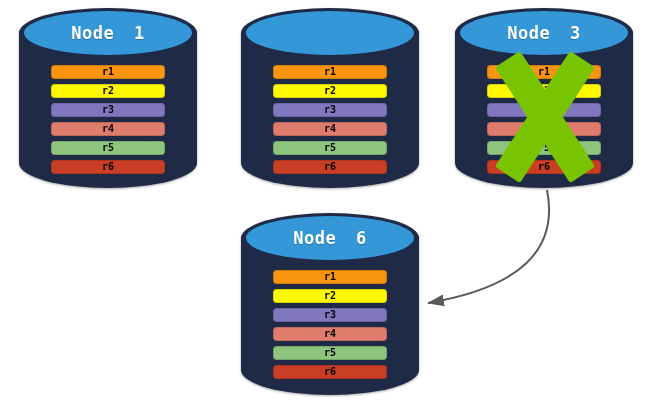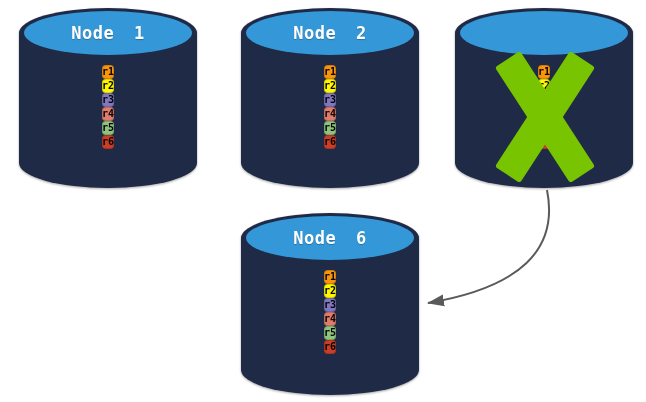--- a/index.html
+++ b/index.html
@@ -26,21 +26,21 @@
   .cyl-title {
     position:absolute; left:0; right:0; top:0; height:50px;
     display:flex; align-items:center; justify-content:center;
     color: var(--title_text, #FFFFFF);
     font-weight:bold; font-size:17px; letter-spacing:0.5px; word-spacing:9px;
     text-shadow: 0 1px 1px rgba(0,0,0,0.25);
   }
 
   .rows {
     position:absolute; left:32px; width:114px; top:57px;
-    display:flex; flex-direction:column; align-items:center;
+    display:flex; flex-direction:column; gap:5px;
   }
   .row {
     height:14px; border-radius:4px;
     display:flex; align-items:center; justify-content:center;
     color: var(--row_text, #000000);
     font-weight:bold; font-size:10px; line-height:14px;
     box-shadow: inset 0 0 0 1px rgba(0,0,0,0.15);
   }
 
   .cross { position:absolute; left:0; top:0; width:178px; height:180px; pointer-events:none; }
@@ -78,38 +78,38 @@
     </div>
   </div>
 
   <div class="cylinder" style="left:241px; top:8px;">
     <div class="cyl-shape">
       <div class="cyl-ellipse top"></div>
       <div class="cyl-rect"></div>
       <div class="cyl-ellipse bottom"></div>
       <div class="cyl-top-face"></div>
     </div>
-    <div class="cyl-title">Node 2</div>
     <div class="rows">
       <div class="row" style="background: rgb(248, 148, 13);">r1</div>
       <div class="row" style="background: rgb(255, 248, 0);">r2</div>
       <div class="row" style="background: rgb(129, 119, 191);">r3</div>
       <div class="row" style="background: rgb(223, 124, 108);">r4</div>
       <div class="row" style="background: rgb(142, 196, 125);">r5</div>
       <div class="row" style="background: rgb(202, 62, 37);">r6</div>
     </div>
   </div>
 
   <div class="cylinder" style="left:455px; top:8px;">
     <div class="cyl-shape">
       <div class="cyl-ellipse top"></div>
       <div class="cyl-rect"></div>
       <div class="cyl-ellipse bottom"></div>
       <div class="cyl-top-face"></div>
     </div>
+    <div class="cyl-title">Node 3</div>
     <div class="rows">
       <div class="row" style="background: rgb(248, 148, 13);">r1</div>
       <div class="row" style="background: rgb(255, 248, 0);">r2</div>
       <div class="row" style="background: rgb(129, 119, 191);">r3</div>
       <div class="row" style="background: rgb(223, 124, 108);">r4</div>
       <div class="row" style="background: rgb(142, 196, 125);">r5</div>
       <div class="row" style="background: rgb(202, 62, 37);">r6</div>
     </div>
     <div class="cross">
       <div class="cross-arm arm-a" style="background: rgb(121, 196, 0);"></div>

